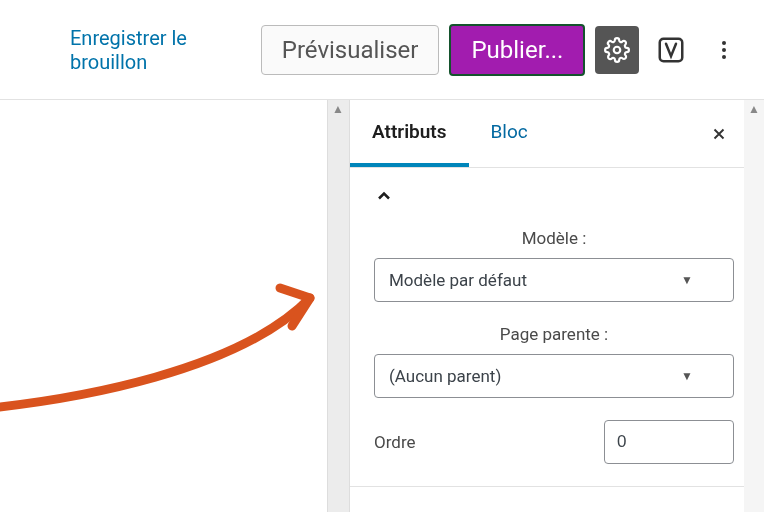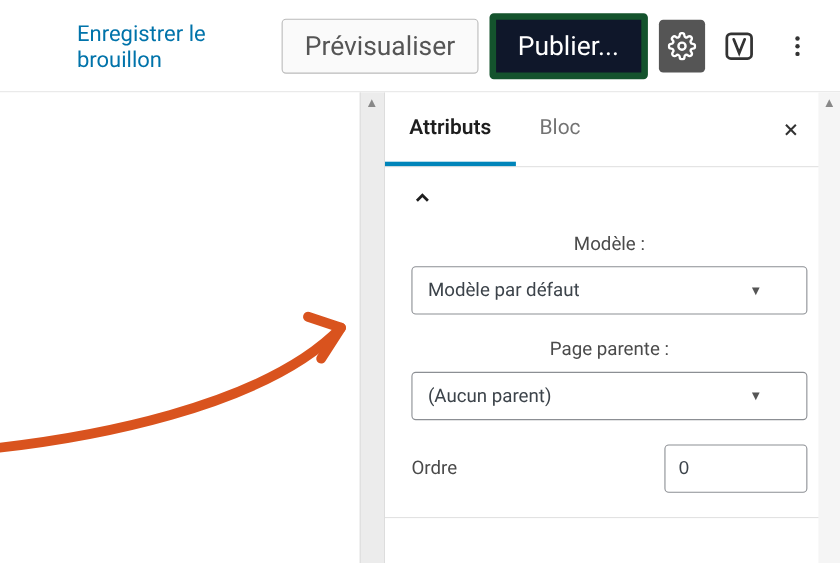--- a/index.html
+++ b/index.html
@@ -9,21 +9,21 @@
     color: #1e1e1e;
     width: 764px;
     height: 512px;
     background: #fff;
     overflow: hidden;
     position: relative;
   }
 
   
   .toolbar {
-    height: 84px;
+    height: 100px;
     display: flex;
     align-items: center;
     justify-content: flex-end;
     padding: 0 18px 0 0;
     border-bottom: 1px solid #e2e2e2;
     gap: 10px;
   }
   .toolbar .save-draft {
     color: #0073aa;
     font-size: 20px;
@@ -37,22 +37,22 @@
     border-radius: 4px;
     padding: 10px 20px;
     cursor: pointer;
   }
   .btn-preview {
     background: #fafafa;
     border: 1px solid #bbb;
     color: #555;
   }
   .btn-publish {
-    background: #0f172a;
-    border: 6px solid #14532d;
+    background: #a21caf;
+    border: 2px solid #14532d;
     color: #fff;
   }
   .icon-btn {
     width: 48px;
     height: 48px;
     display: flex;
     align-items: center;
     justify-content: center;
     border-radius: 4px;
     cursor: pointer;
@@ -126,21 +126,21 @@
 
   .tabs {
     display: flex;
     align-items: center;
     border-bottom: 1px solid #e2e2e2;
     padding-right: 30px;
   }
   .tab {
     padding: 20px 22px;
     font-size: 19px;
-    color: #737373;
+    color: #0369a1;
     cursor: pointer;
     border-bottom: 4px solid transparent;
   }
   .tab.active {
     color: #1e1e1e;
     font-weight: 600;
     border-bottom-color: #0085ba;
   }
   .tab-close {
     margin-left: auto;

